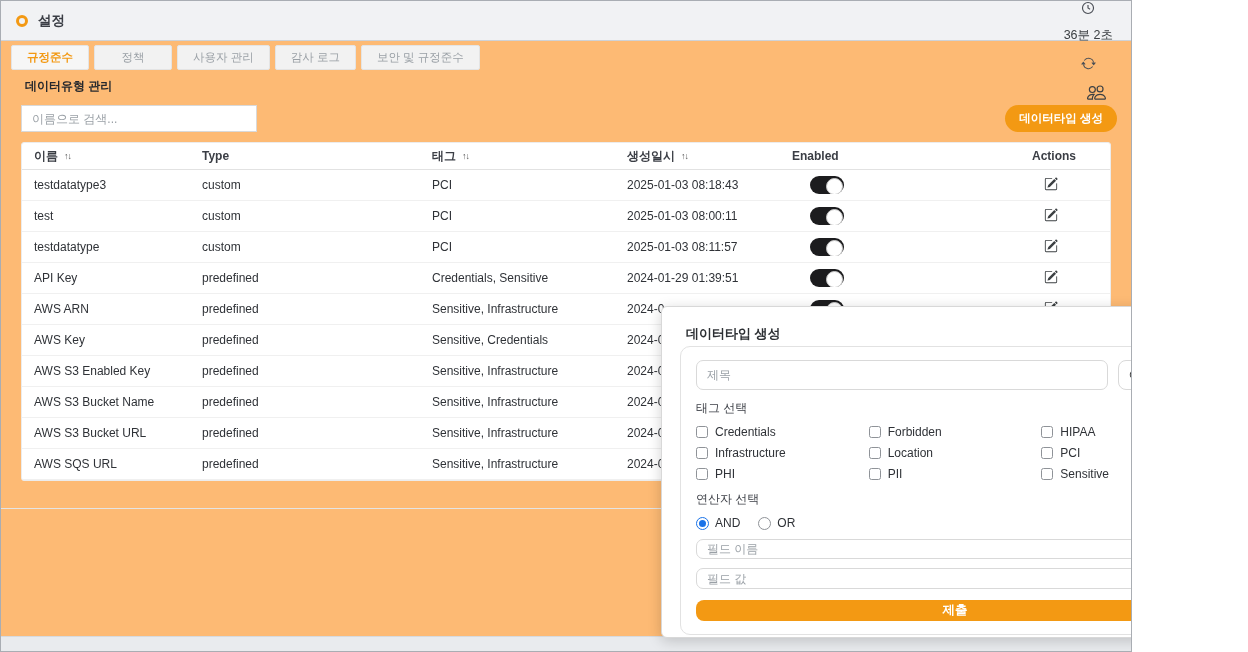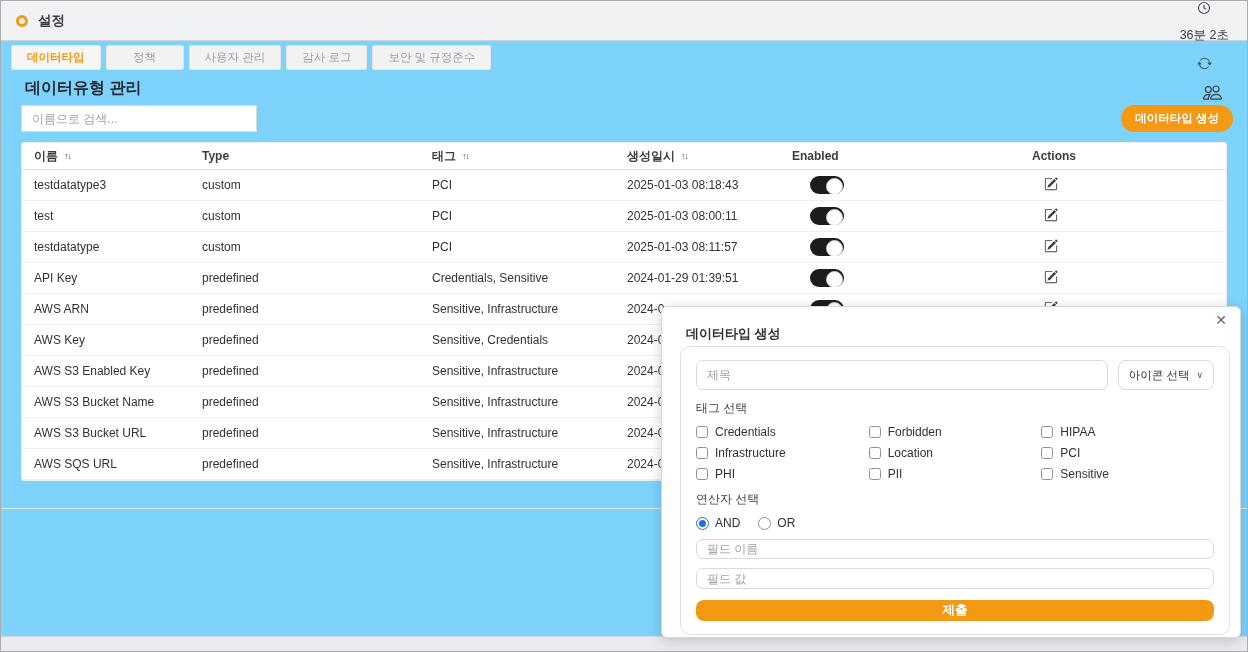--- a/index.html
+++ b/index.html
@@ -2,38 +2,38 @@
 <html style="--accent: #f39913; --toggle-on: #1c1c1e; --radio-blue: #1a73e8;"><head>
 <meta charset="utf-8">
 <style>
   :root{
     --accent:#f39913;
     --radio-blue:#1a73e8;
     --toggle-on:#1c1c1e;
   }
   *{box-sizing:border-box;margin:0;padding:0;font-family:"Liberation Sans",sans-serif;}
   body{background:#fff;}
-  .frame{position:relative;width:1248px;height:652px;background:#7dd3fc;border:1px solid #a9adb3;overflow:hidden;}
+  .frame{position:relative;width:1132px;height:652px;background:#fdba74;border:1px solid #a9adb3;overflow:hidden;}
 
   
   .app-header{position:absolute;left:0;top:0;right:0;height:40px;background:#f1f2f4;border-bottom:1px solid #cfd2d6;display:flex;align-items:center;}
   .donut{width:12px;height:12px;border:3.5px solid var(--accent);border-radius:50%;margin-left:15px;}
   .app-title{margin-left:10px;font-size:13.5px;font-weight:700;color:#3b3e45;}
   .header-right{position:absolute;right:18px;top:0;height:40px;display:flex;align-items:center;gap:12px;color:#4a4e55;flex-direction:column;}
   .timer-text{font-size:12.5px;color:#3c4043;}
   .hicon{display:flex;align-items:center;}
   .people-icon{margin-left:16px;}
 
   
   .tab-bar{position:absolute;left:10px;top:44px;display:flex;gap:5px;}
   .tab{height:25px;line-height:23px;min-width:78px;padding:0 15px;text-align:center;font-size:11.5px;color:#9aa0a6;background:#f2f2f2;border:1px solid #e4e4e4;border-radius:2px;white-space:nowrap;cursor:pointer;}
   .tab.active{color:var(--accent);font-weight:700;background:#f6f6f6;}
 
   
-  .section-title{position:absolute;left:24px;top:77px;font-size:16px;font-weight:700;color:#25282d;}
+  .section-title{position:absolute;left:24px;top:77px;font-size:12px;font-weight:700;color:#25282d;}
   .search-input{position:absolute;left:20px;top:104px;width:236px;height:27px;border:1px solid #d9d9d9;border-radius:0;padding:0 10px;font-size:12px;color:#333;outline:none;}
   .search-input::placeholder{color:#9aa0a6;}
   .create-btn{position:absolute;right:14px;top:104px;height:27px;padding:0 14px;background:var(--accent);color:#fff;font-size:11.5px;font-weight:700;border:none;border-radius:14px;cursor:pointer;white-space:nowrap;}
 
   
   .data-table{position:absolute;left:20px;right:20px;top:141px;background:#fff;border:1px solid #ececec;border-radius:3px;}
   .table-header,.tr{display:grid;grid-template-columns:168px 230px 195px 165px 240px 1fr;align-items:center;}
   .table-header{height:27px;border-bottom:1px solid #e2e2e2;}
   .tr{height:31px;border-bottom:1px solid #f0f0f0;}
   .th{padding-left:12px;font-size:12px;font-weight:700;color:#3b3e45;display:flex;align-items:center;gap:6px;}
@@ -93,21 +93,21 @@
       </span>
       <span class="hicon people-icon">
         <svg viewBox="0 0 16 16" width="19" height="19" fill="#3c4043">
           <path d="M15 14s1 0 1-1-1-4-5-4-5 3-5 4 1 1 1 1h8zm-7.978-1A.261.261 0 0 1 7 12.996c.001-.264.167-1.03.76-1.72C8.312 10.629 9.282 10 11 10c1.717 0 2.687.63 3.24 1.276.593.69.758 1.457.76 1.72l-.008.002a.274.274 0 0 1-.014.002H7.022zM11 7a2 2 0 1 0 0-4 2 2 0 0 0 0 4zm3-2a3 3 0 1 1-6 0 3 3 0 0 1 6 0zM6.936 9.28a5.88 5.88 0 0 0-1.23-.247A7.35 7.35 0 0 0 5 9c-4 0-5 3-5 4 0 .667.333 1 1 1h4.216A2.238 2.238 0 0 1 5 13c0-1.01.377-2.042 1.09-2.904.243-.294.526-.569.846-.816zM4.92 10A5.493 5.493 0 0 0 4 13H1c0-.26.164-1.03.76-1.724.545-.636 1.492-1.256 3.16-1.275zM1.5 5.5a3 3 0 1 1 6 0 3 3 0 0 1-6 0zm3-2a2 2 0 1 0 0 4 2 2 0 0 0 0-4z"></path>
         </svg>
       </span>
     </div>
   </div>
 
   <div class="tab-bar">
-      <div class="tab active">데이터타입</div>
+      <div class="tab active">규정준수</div>
       <div class="tab">정책</div>
       <div class="tab">사용자 관리</div>
       <div class="tab">감사 로그</div>
       <div class="tab">보안 및 규정준수</div>
     </div>
 
   <div class="section-title">데이터유형 관리</div>
   <input class="search-input" type="text" placeholder="이름으로 검색..." style="">
   <button class="create-btn">데이터타입 생성</button>
 

